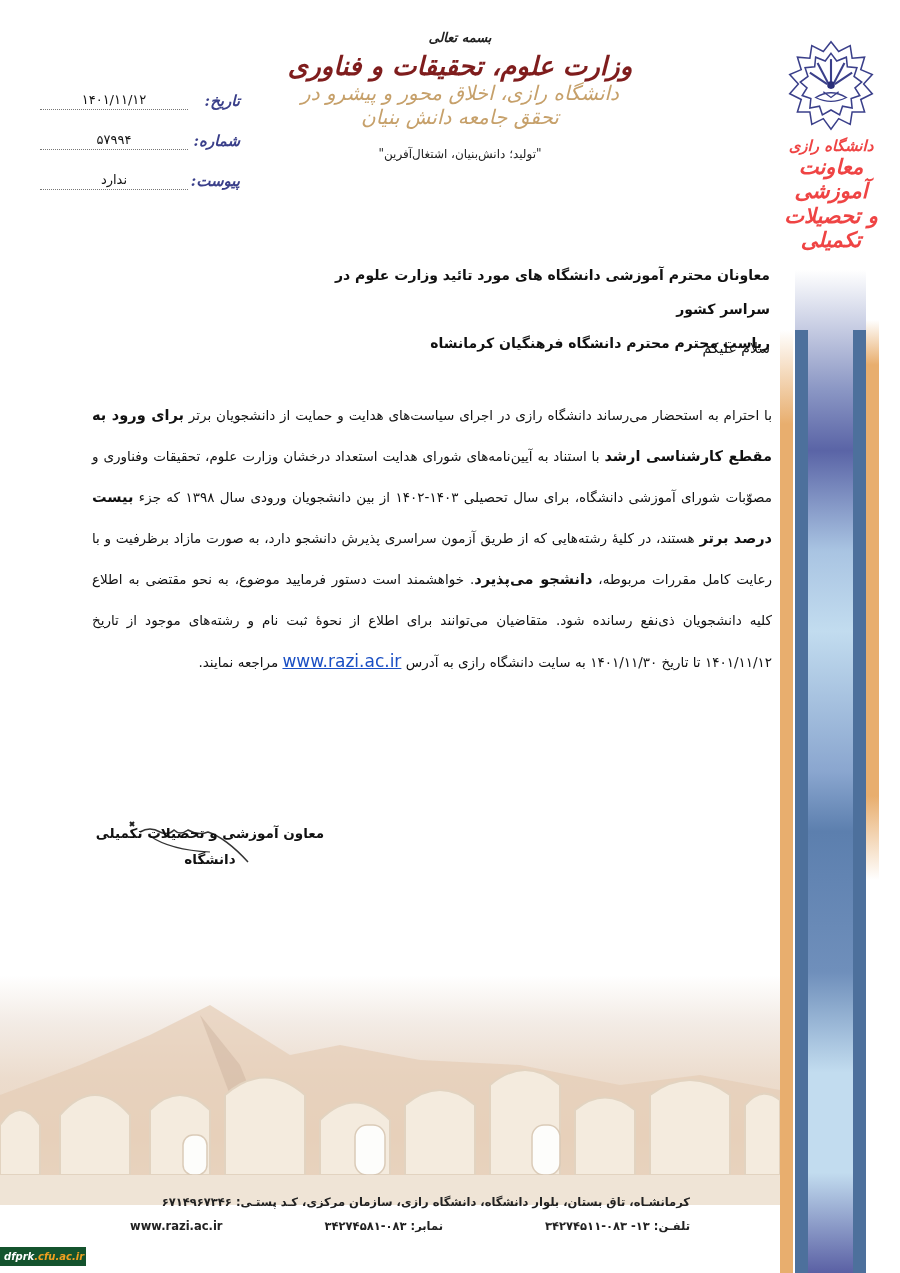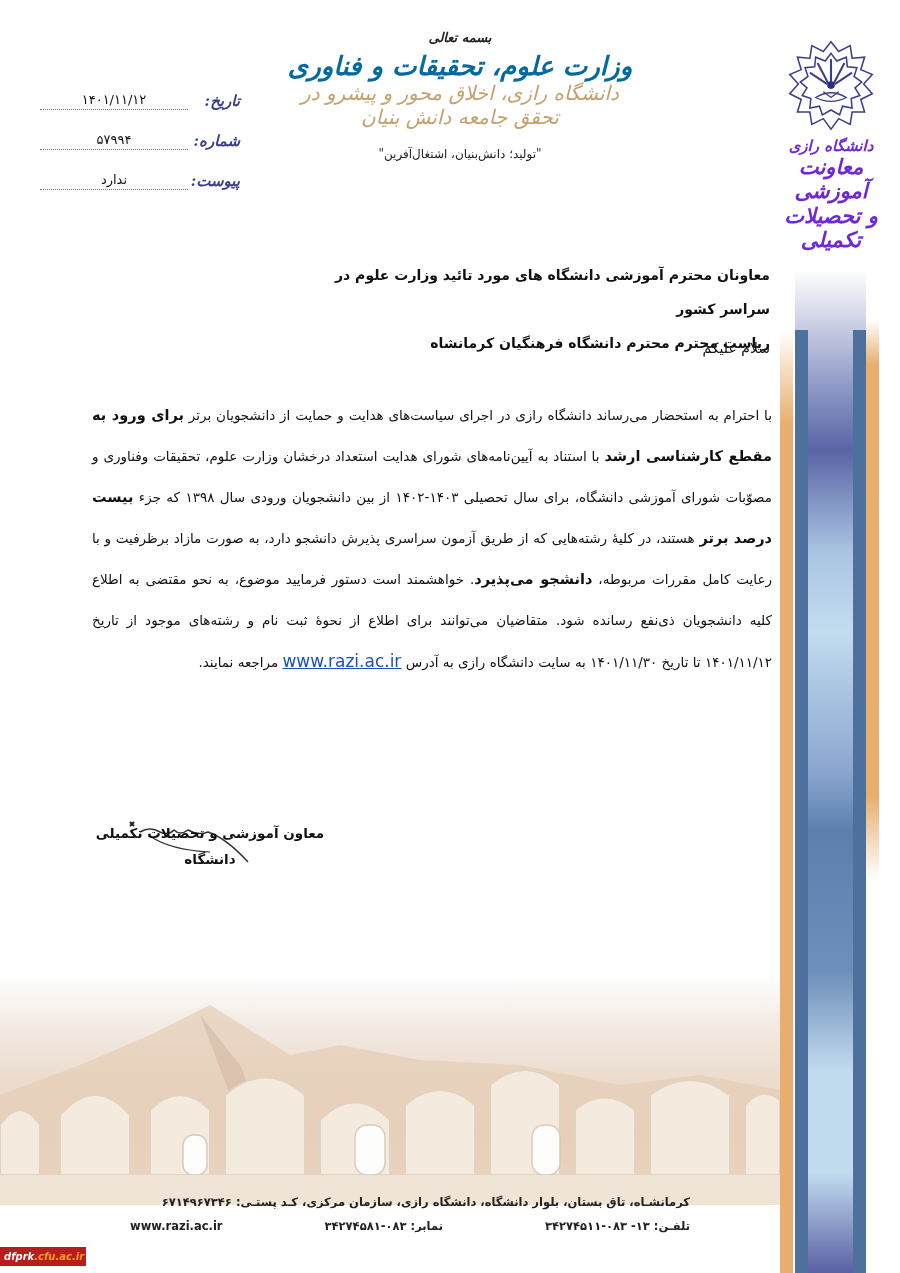--- a/index.html
+++ b/index.html
@@ -10,28 +10,28 @@
   .stripe-orange-r { position:absolute; left:866px; top:320px; width:13px; height:560px; background:linear-gradient(to bottom, rgba(232,174,110,0) 0%, #e8ae6e 8%, #e8ae6e 85%, rgba(232,174,110,0) 100%); }
   .stripe-blue { position:absolute; left:795px; top:270px; width:71px; height:1003px;
      background:linear-gradient(to bottom, #ffffff 0%, #8a96c4 12%, #5a64a6 18%, #a9c4e2 28%, #c2dcef 36%, #8aa6cf 50%, #5c7fae 56%, #6f8fbb 70%, #c2dcef 80%, #c2dcef 90%, #5a60a4 100%); }
   .stripe-blue::before, .stripe-blue::after { content:""; position:absolute; top:60px; bottom:0; width:13px; background:#4d709c; }
   .stripe-blue::before { left:0; }
   .stripe-blue::after { right:0; }
 
   
   .logo-wrap { position:absolute; left:776px; top:38px; width:110px; text-align:center; }
   .logo-svg { width:96px; height:96px; display:block; margin:0 auto; }
-  .logo-line { color:#6d28d9; font-family:"DejaVu Serif", serif; font-style:italic; text-align:center; line-height:1.15; }
+  .logo-line { color:#ef4444; font-family:"DejaVu Serif", serif; font-style:italic; text-align:center; line-height:1.15; }
   .logo-uni { font-size:15px; font-weight:bold; margin-top:4px; }
   .logo-dept1 { font-size:21px; font-weight:bold; }
   .logo-dept2 { font-size:21px; font-weight:bold; }
 
   .center-head { position:absolute; left:280px; top:30px; width:360px; text-align:center; direction:rtl; }
   .bismillah { font-size:13px; font-weight:bold; font-style:italic; color:#222; }
-  .ministry { font-size:26px; font-weight:bold; font-style:italic; color:#0369a1; margin-top:6px; }
+  .ministry { font-size:26px; font-weight:bold; font-style:italic; color:#7f1d1d; margin-top:6px; }
   .motto { font-size:20px; font-style:italic; color:#c6a06a; margin-top:0; }
   .slogan { font-size:12px; color:#222; margin-top:18px; }
 
   .meta { position:absolute; left:40px; top:70px; width:200px; direction:rtl; }
   .meta-row { display:flex; align-items:flex-end; height:40px; }
   .meta-label { width:52px; font-size:15px; font-style:italic; font-weight:bold; color:#3a3f8a; text-align:right; }
   .meta-value { flex:1; border-bottom:1px dotted #777; font-size:13px; text-align:center; padding-bottom:2px; font-family:"DejaVu Sans", sans-serif; }
 
   
   .recipients { position:absolute; left:300px; top:258px; width:470px; direction:rtl; text-align:right; font-family:"DejaVu Sans", sans-serif; font-weight:bold; font-size:14px; line-height:34px; }
@@ -45,21 +45,21 @@
   .sig-scribble { position:absolute; left:110px; top:818px; width:160px; height:50px; }
 
   
   .photo { position:absolute; left:0; top:975px; width:780px; height:230px; overflow:hidden;
      background:linear-gradient(to bottom, #ffffff 0%, #f3ece6 20%, #ecdccd 45%, #ead7c3 70%, #efe3d4 100%); }
   .photo svg { position:absolute; left:0; top:0; }
 
   
   .footer { position:absolute; left:130px; top:1190px; width:560px; direction:rtl; font-family:"DejaVu Sans", sans-serif; font-weight:bold; font-size:11.5px; color:#222; }
   .footer-row { display:flex; justify-content:space-between; align-items:center; height:24px; }
-  .watermark { position:absolute; left:0; top:1247px; width:86px; height:19px; background:#b91c1c; font-family:"DejaVu Sans", sans-serif; font-style:italic; font-weight:bold; font-size:10px; line-height:19px; padding-left:4px; box-sizing:border-box; }
+  .watermark { position:absolute; left:0; top:1247px; width:86px; height:19px; background:#14532d; font-family:"DejaVu Sans", sans-serif; font-style:italic; font-weight:bold; font-size:10px; line-height:19px; padding-left:4px; box-sizing:border-box; }
   .wm-a { color:#ffffff; } .wm-b { color:#f0a020; }
 </style>
 </head>
 <body>
 
 <div class="stripe-blue"></div>
 <div class="stripe-orange-l"></div>
 <div class="stripe-orange-r"></div>
 
 <div class="logo-wrap">

